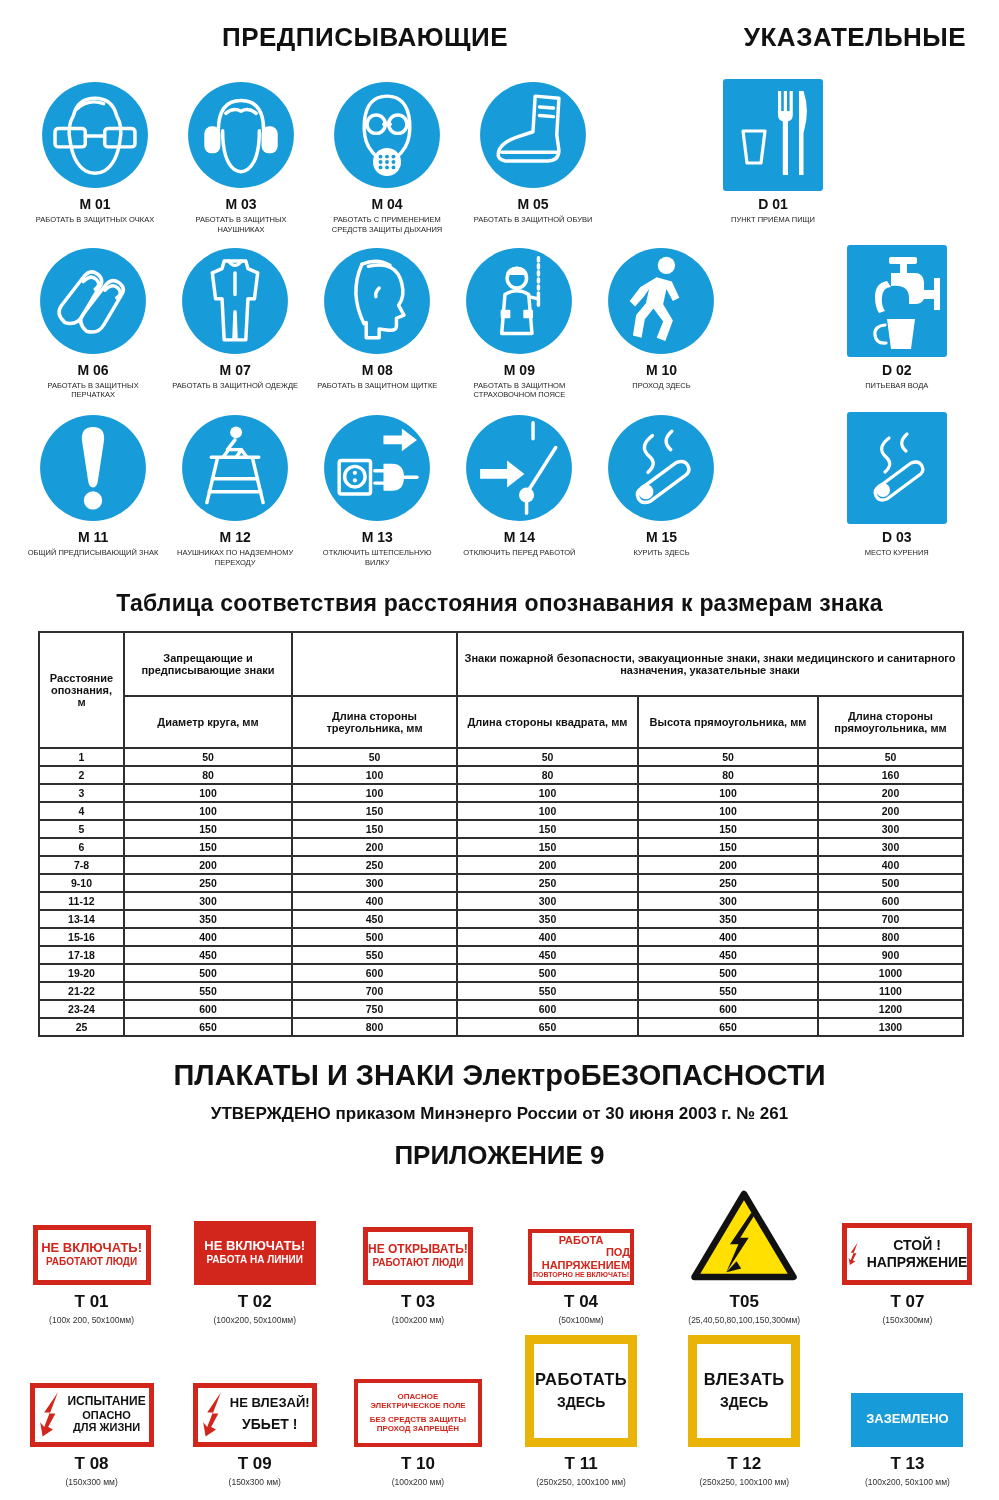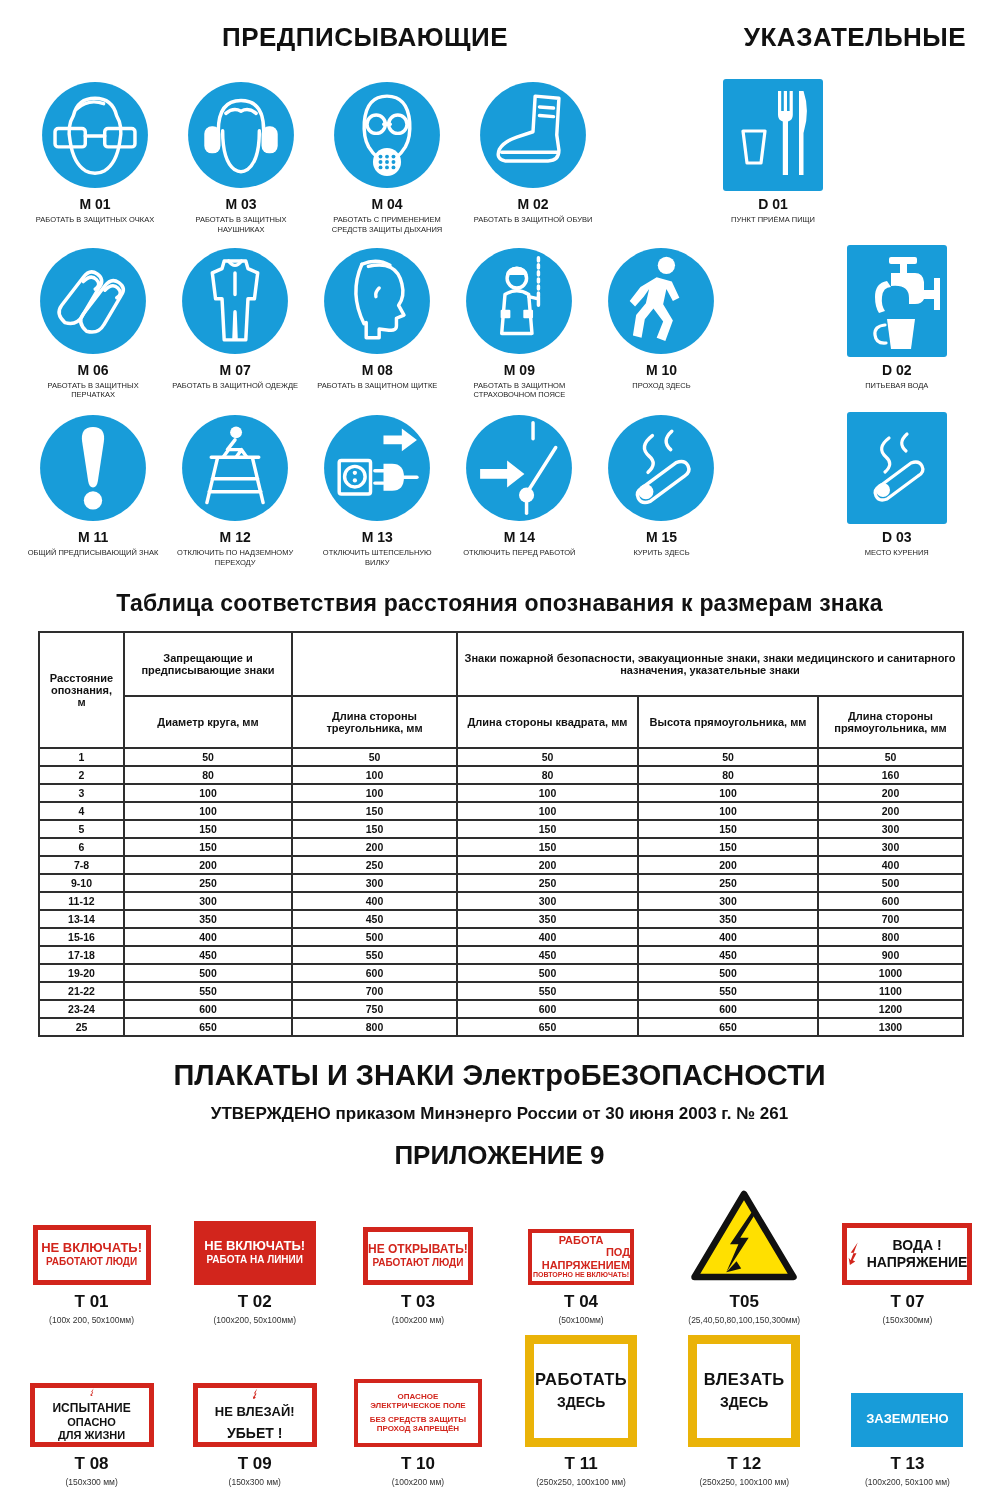--- a/index.html
+++ b/index.html
@@ -48,21 +48,21 @@
   .plate { display:flex; flex-direction:column; align-items:center; justify-content:center; text-align:center; background:#fff; line-height:1.15; }
   .rb5 { border:5px solid #d2251c; } .rb4 { border:4px solid #d2251c; }
   .red-t { color:#d2251c; font-weight:bold; }
   .blk-t { color:#111; font-weight:bold; }
   .wht-t { color:#fff; font-weight:bold; }
   .p-t01 { width:118px; height:60px; }
   .p-t02 { width:122px; height:64px; background:#d2251c; border:none; }
   .p-t03 { width:110px; height:58px; }
   .p-t04 { width:106px; height:56px; }
   .p-t07 { width:130px; height:62px; flex-direction:row; gap:7px; }
-  .p-t08, .p-t09 { width:124px; height:64px; flex-direction:column; gap:6px; }
+  .p-t08, .p-t09 { width:124px; height:64px; flex-direction:row; gap:6px; }
   .p-t10 { width:128px; height:68px; }
   .p-t11 { width:112px; height:112px; border:9px solid #eab308; }
   .p-t13 { width:112px; height:54px; background:#189cd9; border:none; }
   .fs14 { font-size:14px; } .fs13 { font-size:13px; } .fs12 { font-size:12px; }
   .fs11 { font-size:14px; } .fs10 { font-size:10px; } .fs9 { font-size:11px;text-align:right; }
   .fs8 { font-size:8px; } .fs7 { font-size:7px; }
   .fs16 { font-size:16.5px; letter-spacing:.5px; }
   .gap-top { margin-top:5px; }
   .tcol { display:flex; flex-direction:column; align-items:center; }
 </style>
@@ -130,21 +130,21 @@
     </div>
     <div class="sign-cell">
       <div class="sign-icon">
         <svg width="108" height="108" viewBox="0 0 100 100">
             <circle cx="50" cy="50" r="49" fill="#189cd9"></circle>
           <path class="wl" d="M52 14 L74 16 L72 50 L74 64 Q74 74 64 74 L24 74 Q15 72 19 63 Q23 56 35 52 L50 47 Z"></path>
           <path class="wl" d="M21 66 H73"></path>
           <path class="wl" d="M56 24 l13 1 M56 32 l13 1"></path>
           </svg>
       </div>
-      <div class="sign-code">M 02</div>
+      <div class="sign-code">M 05</div>
       <div class="sign-caption">РАБОТАТЬ В ЗАЩИТНОЙ ОБУВИ</div>
     </div>
     <div class="sign-cell d-cell">
       <div class="sign-icon">
         <svg width="100" height="112" viewBox="0 0 100 112">
             <rect x="0" y="0" width="100" height="112" rx="3" fill="#189cd9"></rect>
           <path class="wl" d="M20 52 l4 32 h14 l4 -32 z"></path>
           <path class="wf" d="M55 12 h3.2 v20 h2.6 V12 h3.2 v20 h2.6 V12 h3.2 v24 q0 5 -4.8 6.5 V96 h-5.2 V42.5 q-4.8 -1.5 -4.8 -6.5 z"></path>
           <path class="wf" d="M76 96 V12 h4.5 q6.5 19 .5 40 l-.5 2 V96 z"></path>
           </svg>
@@ -259,21 +259,21 @@
         <svg width="108" height="108" viewBox="0 0 100 100">
             <circle cx="50" cy="50" r="49" fill="#189cd9"></circle>
           <g class="wl" stroke-width="2.8">
             <path d="M28 40 H72 M34 40 L24 82 M66 40 L76 82 M29 60 H71 M26 72 H74"></path>
             <path d="M50 24 l-7 9 h13 l-5 7 M44 33 l-5 7 M56 33 l5 7"></path>
           </g>
           <circle class="wf" cx="51" cy="17" r="5.5"></circle>
           </svg>
       </div>
       <div class="sign-code">M 12</div>
-      <div class="sign-caption">ОТКЛЮЧИТЬ ПО НАДЗЕМНОМУ ПЕРЕХОДУ</div>
+      <div class="sign-caption">НАУШНИКАХ ПО НАДЗЕМНОМУ ПЕРЕХОДУ</div>
     </div>
     <div class="sign-cell">
       <div class="sign-icon">
         <svg width="108" height="108" viewBox="0 0 100 100">
             <circle cx="50" cy="50" r="49" fill="#189cd9"></circle>
           <rect class="wl" x="15" y="43" width="29" height="31" rx="2" stroke-width="2.6"></rect>
           <circle class="wl" cx="29.5" cy="58" r="9.5" stroke-width="2.6"></circle>
           <circle class="wf" cx="29.5" cy="54.5" r="2"></circle>
             <circle class="wf" cx="29.5" cy="61.5" r="2"></circle>
           <path class="wl" d="M48 52.5 h8 M48 64 h8" stroke-width="4"></path>
@@ -545,21 +545,21 @@
       <div class="t-code">Т05</div>
       <div class="t-size">(25,40,50,80,100,150,300мм)</div>
     </div>
     <div class="t-cell">
       <div class="t-icon-area">
           <div class="plate rb5 p-t07">
         <svg width="24" height="46" viewBox="0 0 30 60">
           <path d="M26 2 L9 27 h7 L9 45 4 39 7 57 20 48 14 45 23 28 h-7 z" fill="#d2251c"></path>
             </svg>
         <div class="tcol">
-          <div class="blk-t fs14">ВОДА !</div>
+          <div class="blk-t fs14">СТОЙ !</div>
           <div class="blk-t fs11">НАПРЯЖЕНИЕ</div>
         </div>
       </div>
         </div>
       <div class="t-code">Т 07</div>
       <div class="t-size">(150х300мм)</div>
     </div>
   </div>
 
   <div class="t-grid tg2">

